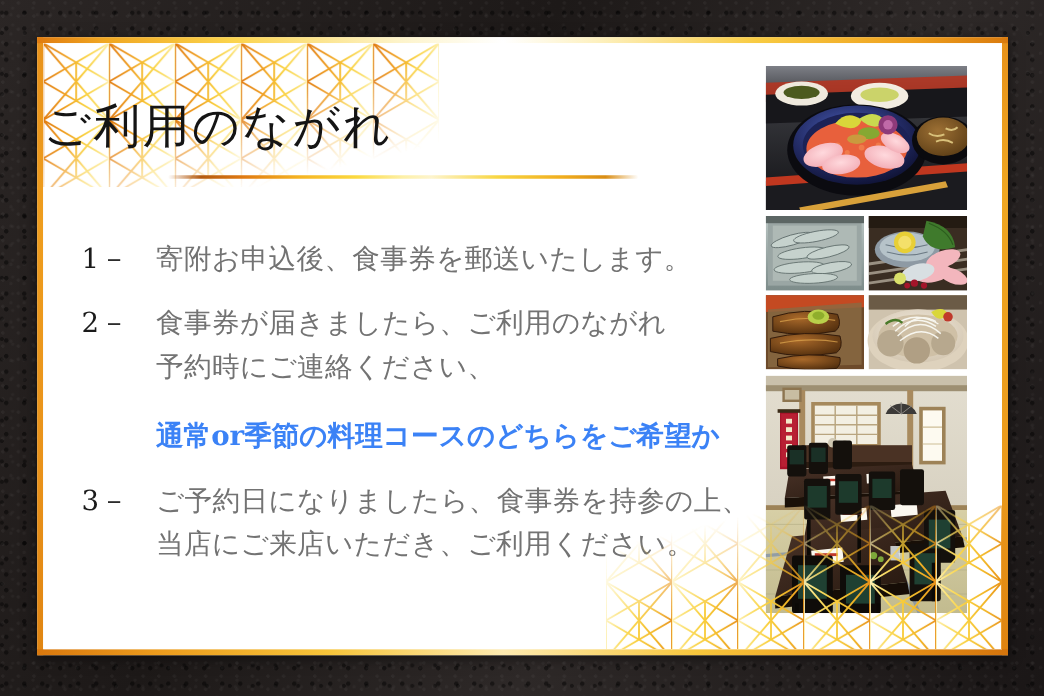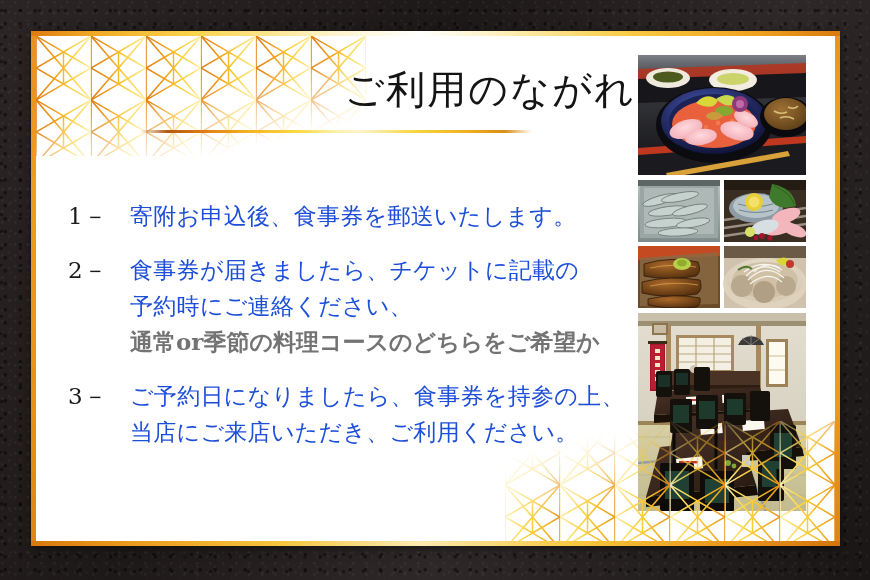--- a/index.html
+++ b/index.html
@@ -40,21 +40,21 @@
   #paper{
     position:relative;width:100%;height:100%;background:#ffffff;overflow:hidden;
   }
 
   
   .asanoha{position:absolute;pointer-events:none;}
   #asanoha-tl{left:0;top:0;width:330px;height:120px;}
   #asanoha-br{right:0;bottom:0;width:330px;height:120px;}
 
   
-  #title-block{position:absolute;left:0;top:34px;width:600px;text-align:right;}
+  #title-block{position:absolute;left:0;top:50px;width:600px;text-align:left;}
   #page-title{
     font-family:"DejaVu Serif","Liberation Serif",serif;
     font-size:39px;color:#141414;letter-spacing:2px;line-height:1;
     font-weight:400;white-space:nowrap;
   }
   #title-rule{
     margin:21px auto 0;width:392px;height:3px;border-radius:2px;
     background:linear-gradient(90deg,
       rgba(255,255,255,0) 0%,
       #b35a10 7%,
@@ -73,25 +73,25 @@
   #steps{position:absolute;left:26px;top:162px;width:585px;}
   .step{display:flex;align-items:flex-start;margin-bottom:18px;}
   .step-num{
     flex:0 0 auto;width:62px;
     font-size:23px;color:#1a1a1a;line-height:36px;
     letter-spacing:1px;text-align:left;padding-left:6px;
     font-family:"DejaVu Serif","Liberation Serif",serif;
   }
   .step-lines{flex:1 1 auto;}
   .line{
-    font-size:23px;line-height:36px;color:#1d4ed8;letter-spacing:.3px;
+    font-size:23px;line-height:36px;color:#737373;letter-spacing:.3px;
     white-space:nowrap;
     font-family:"DejaVu Serif","Liberation Serif",serif;
   }
-  .line.em{color:#737373;font-weight:700;letter-spacing:0;}
+  .line.em{color:#3b82f6;font-weight:700;letter-spacing:0;margin-top:22px;}
 
   
   #photos{position:absolute;left:602px;top:19px;width:168px;}
   .photo{width:168px;display:block;position:relative;overflow:hidden;margin-bottom:5px;}
   #photo-1{height:120px;}
   #photo-2{height:128px;}
   #photo-3{height:198px;}
   .photo svg{display:block;width:100%;height:100%;}
 </style>
 </head>
@@ -142,21 +142,21 @@
         <div class="step">
           <div class="step-num">1－</div>
           <div class="step-lines">
             <div class="line">寄附お申込後、食事券を郵送いたします。</div>
           </div>
         </div>
 
         <div class="step">
           <div class="step-num">2－</div>
           <div class="step-lines">
-            <div class="line">食事券が届きましたら、チケットに記載の</div>
+            <div class="line">食事券が届きましたら、ご利用のながれ</div>
             <div class="line">予約時にご連絡ください、</div>
             <div class="line em">通常or季節の料理コースのどちらをご希望か</div>
           </div>
         </div>
 
         <div class="step">
           <div class="step-num">3－</div>
           <div class="step-lines">
             <div class="line">ご予約日になりましたら、食事券を持参の上、</div>
             <div class="line">当店にご来店いただき、ご利用ください。</div>

